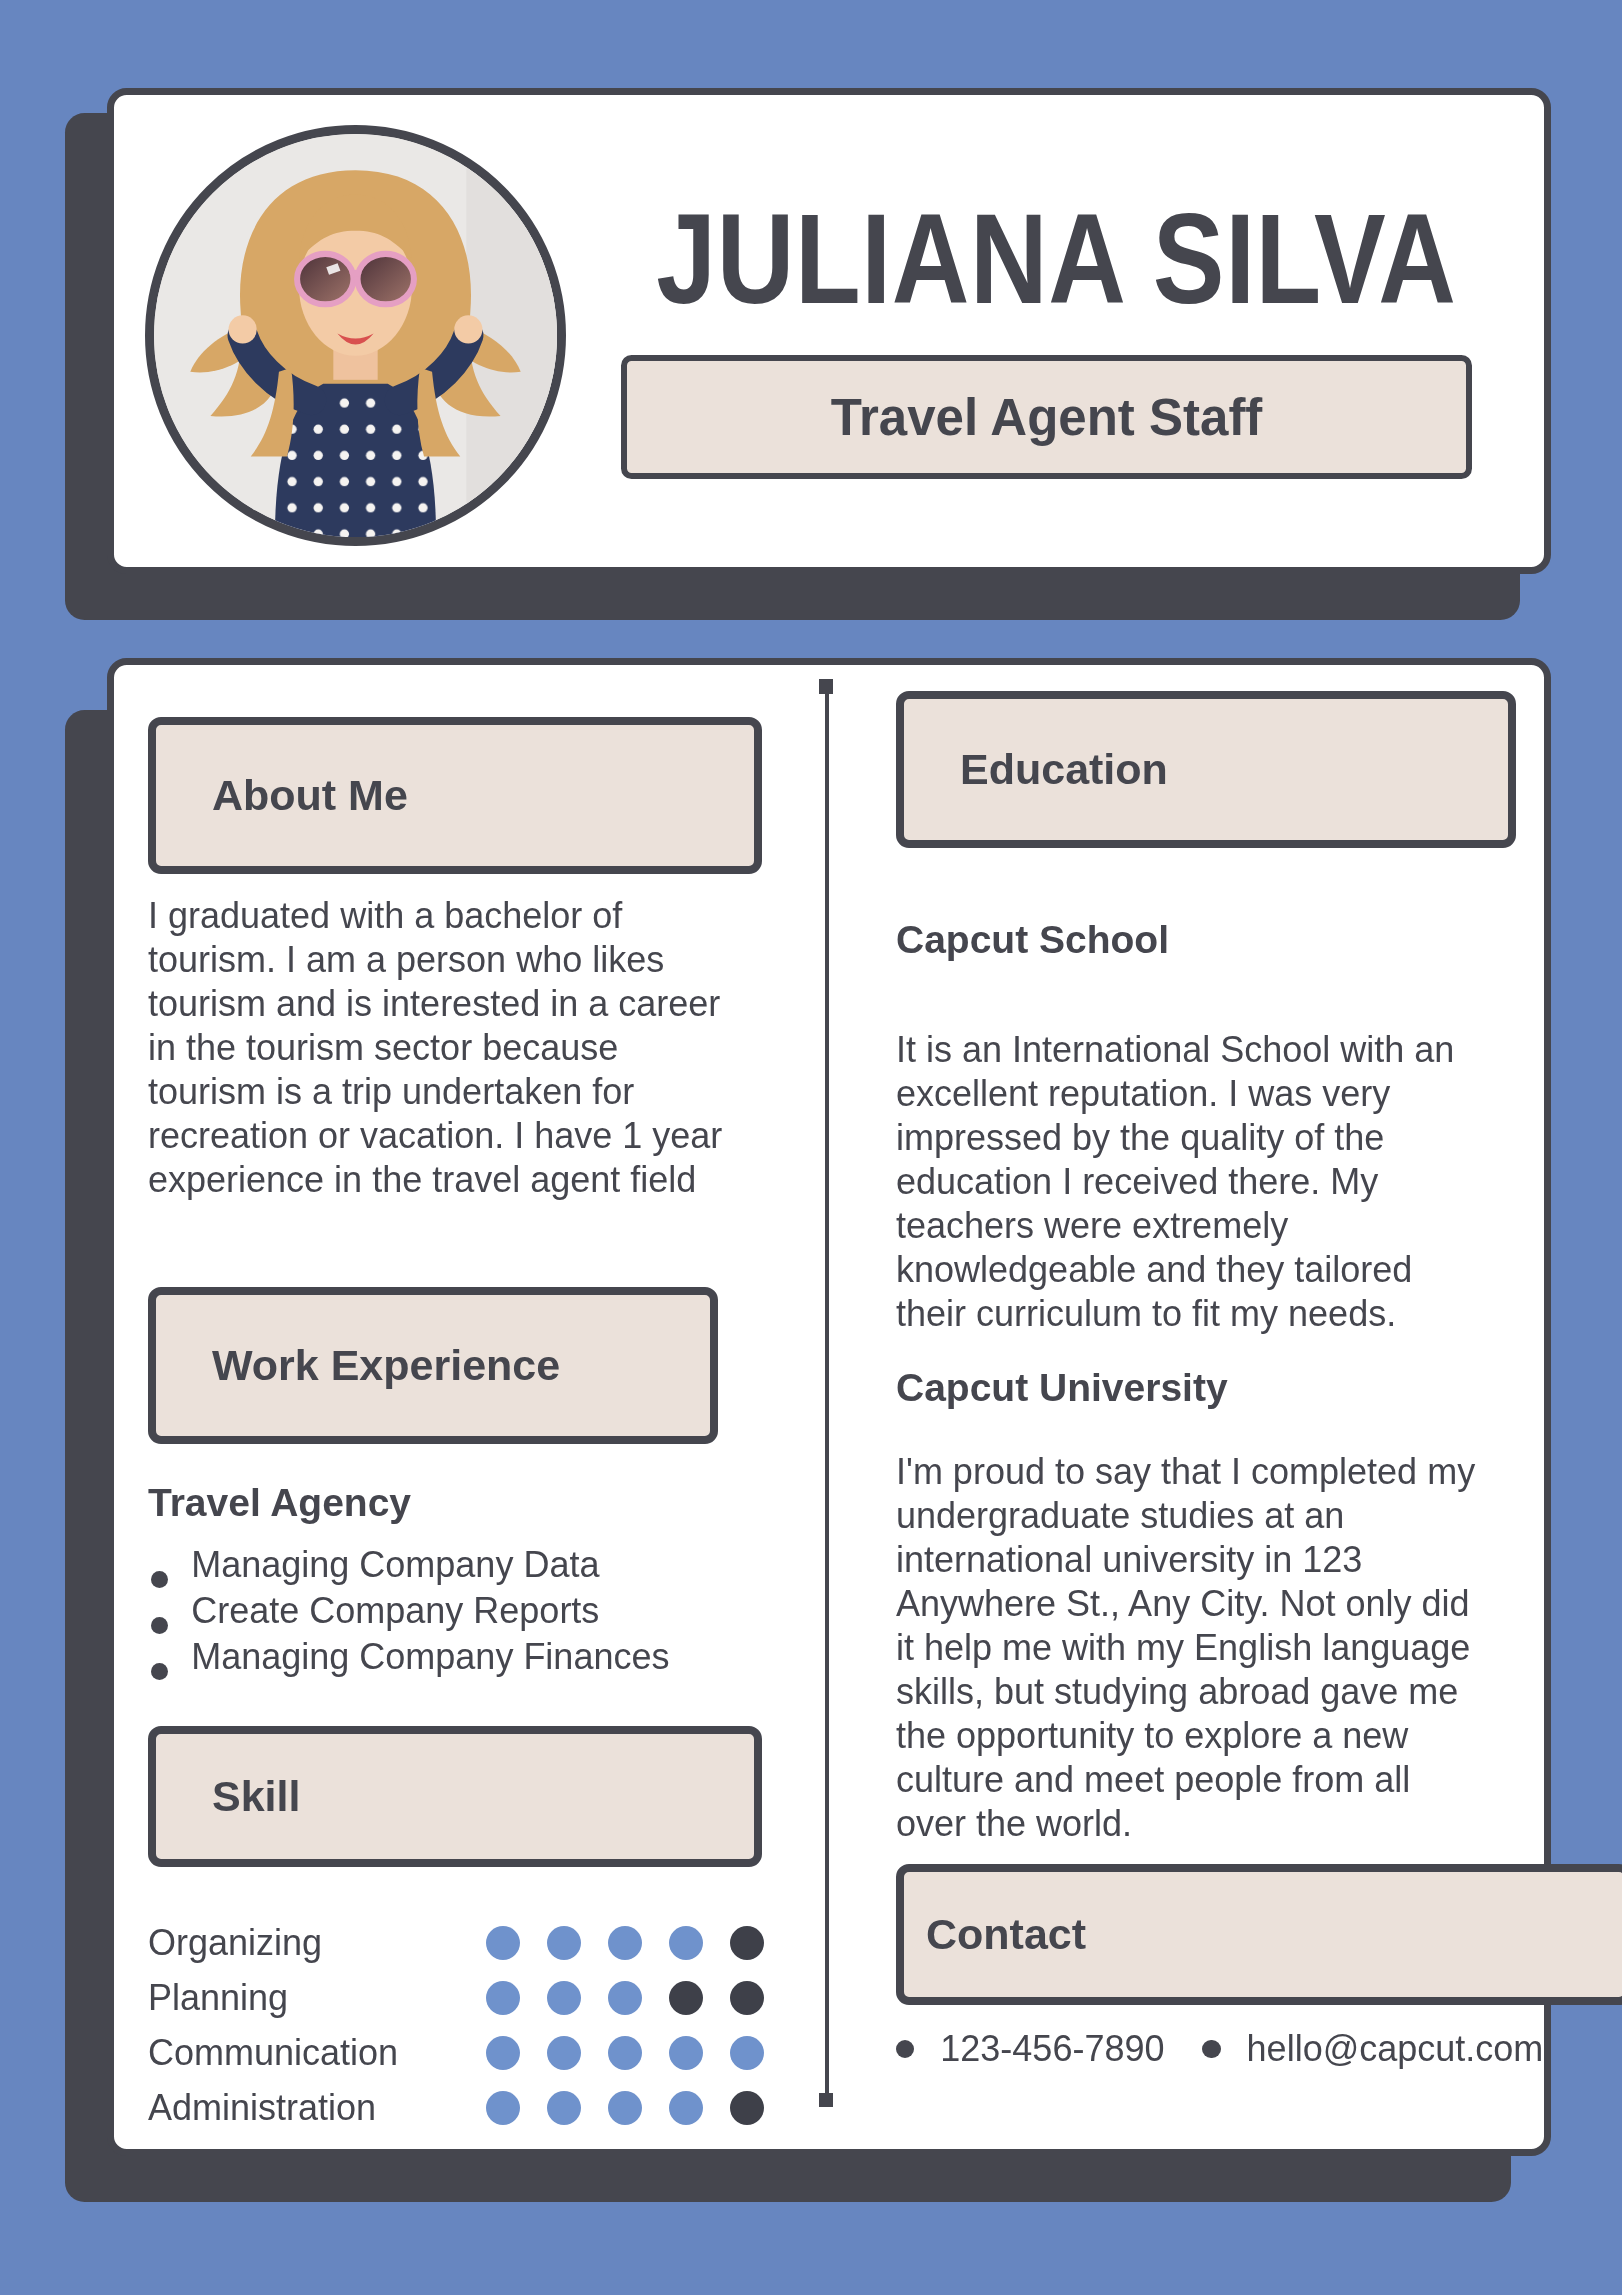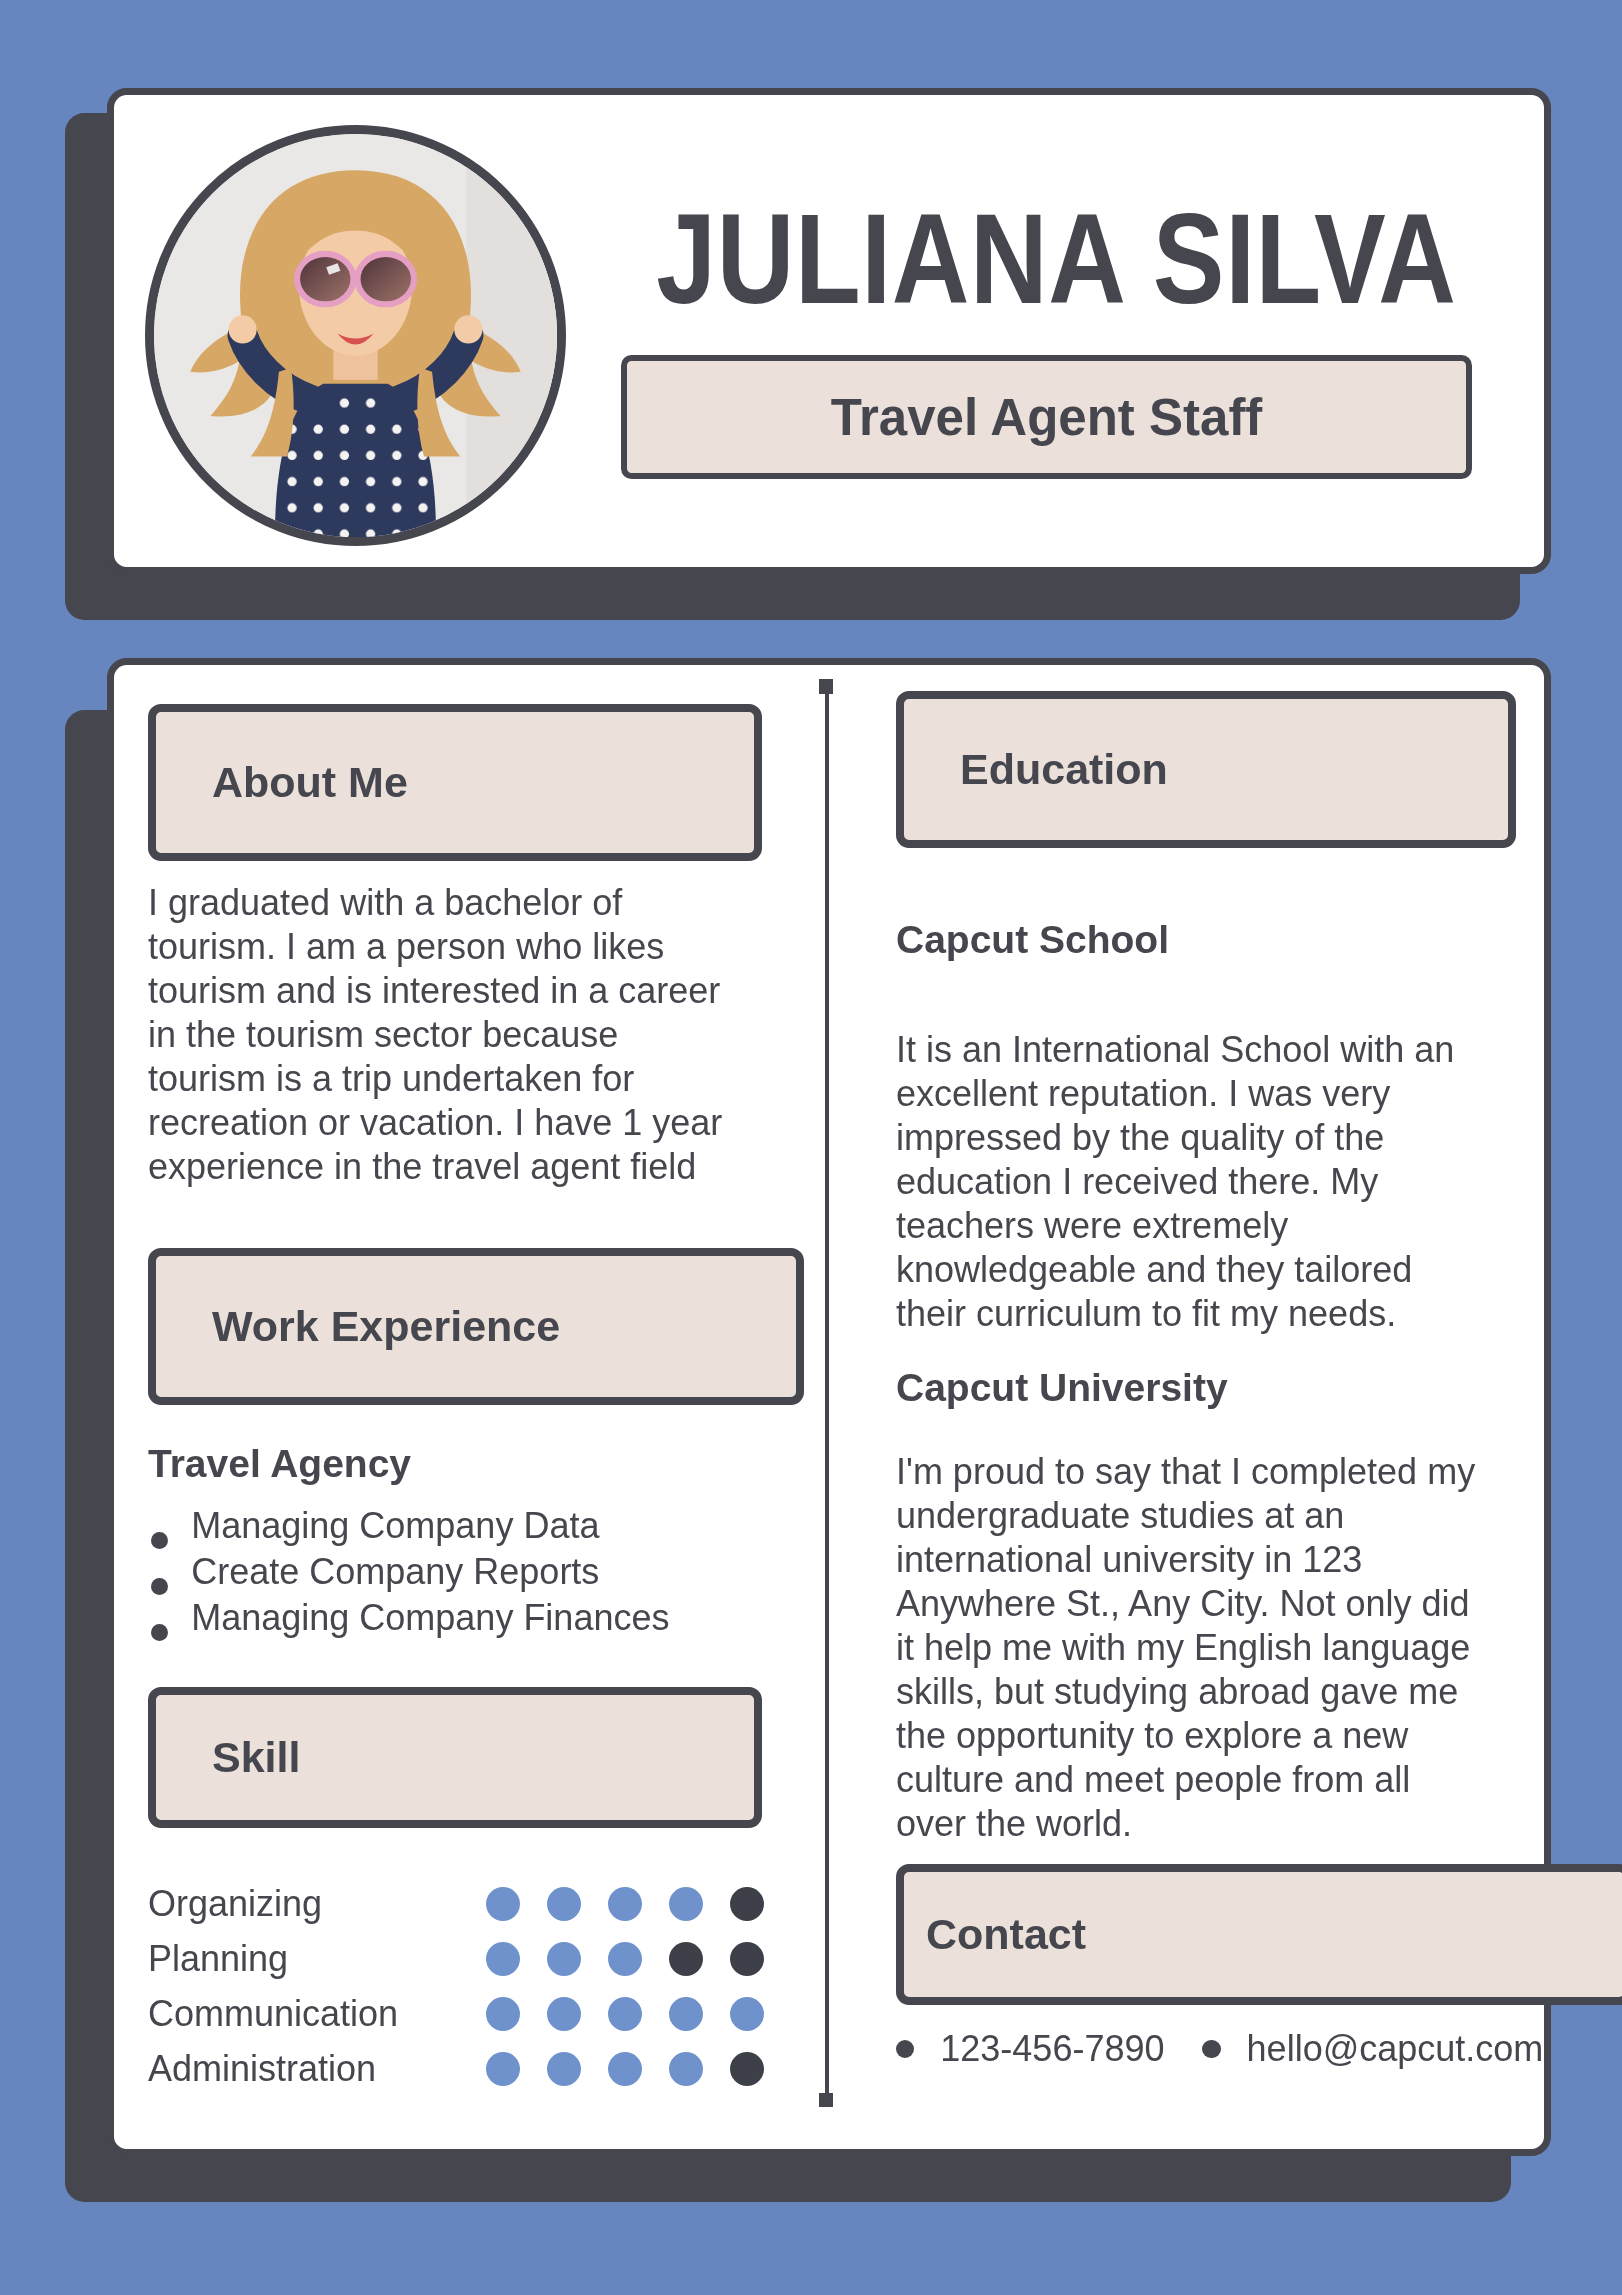--- a/index.html
+++ b/index.html
@@ -41,22 +41,22 @@
   #pin-bottom{top:1428px;}
   .col{position:absolute;top:0;}
   #col-left{left:34px;width:677px;}
   #col-right{left:782px;width:648px;}
   .section-box{
     background:#ebe1da;border:8.5px solid #45464e;border-radius:13px;
     height:157px;display:flex;align-items:center;padding-left:56px;
     font-size:43px;font-weight:700;box-sizing:border-box;
   }
   .section-box.short{height:141px;}
-  #box-about{margin-top:39px;width:614px;}
-  #box-work{margin-top:59px;width:656px;}
+  #box-about{margin-top:52px;width:614px;}
+  #box-work{margin-top:85px;width:570px;}
   #box-skill{margin-top:46px;width:614px;}
   #box-education{margin-top:25.5px;width:620px;}
   #box-contact{margin-top:18.3px;width:736px;padding-left:22px;}
   .para{font-size:36px;line-height:44px;font-weight:400;}
   #about-para{margin-top:19.6px;width:677px;}
   .sub-heading{font-size:39px;font-weight:700;line-height:46px;}
   #work-company{margin-top:36px;}
   #edu-school-1{margin-top:69px;}
   #edu-para-1{margin-top:65px;width:648px;}
   #edu-school-2{margin-top:29.4px;}

